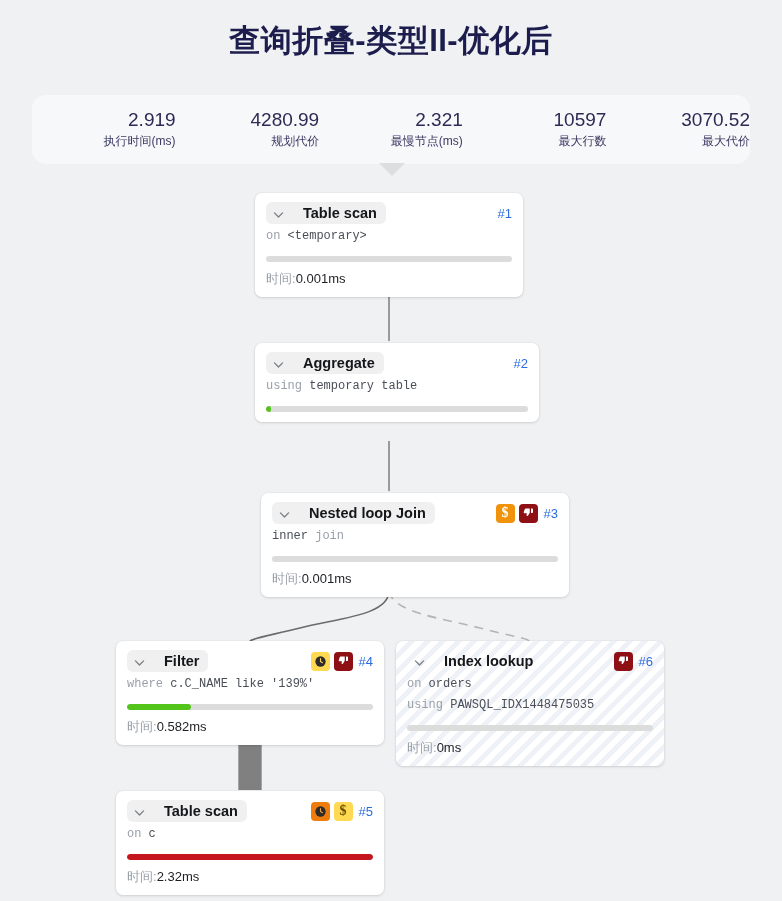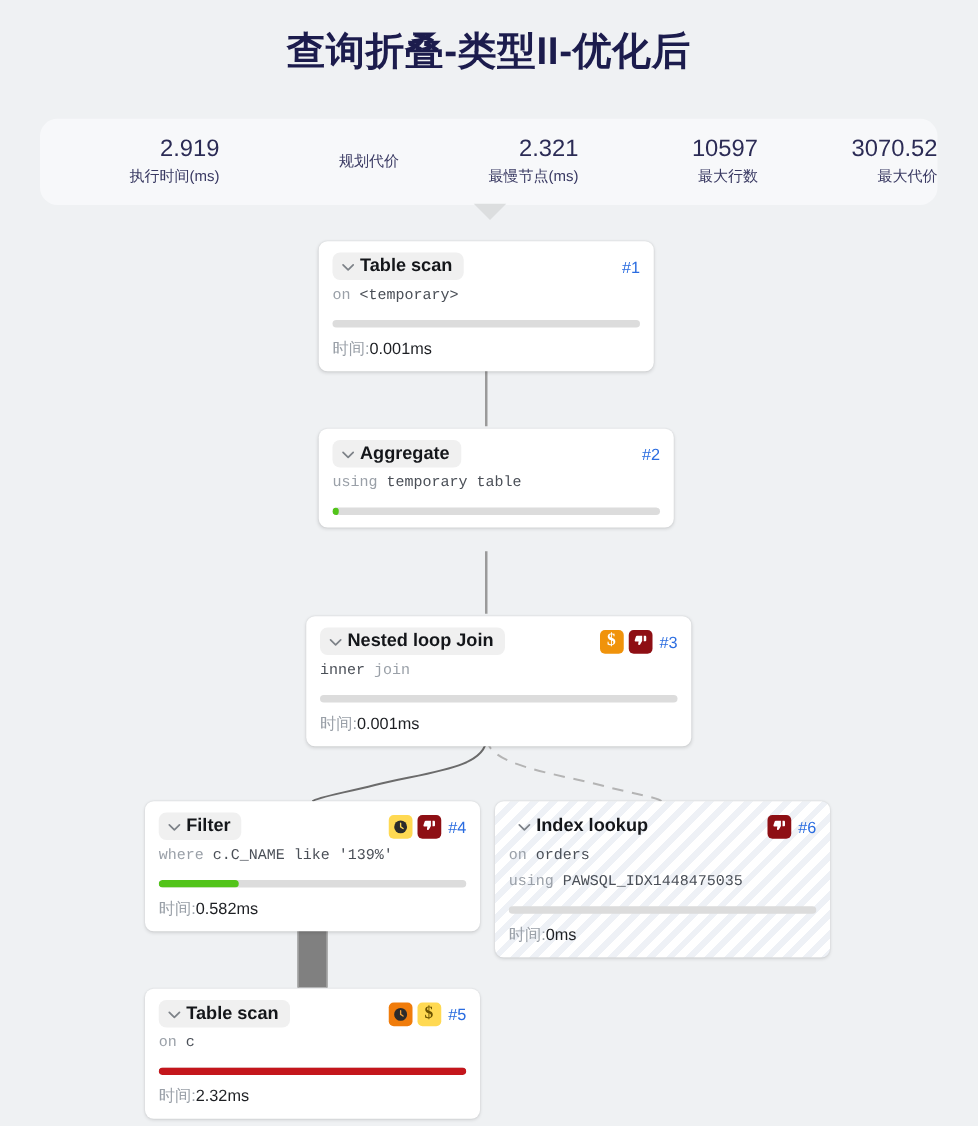--- a/index.html
+++ b/index.html
@@ -111,21 +111,21 @@
   }
   .node-head {
     display: flex;
     align-items: center;
     height: 24px;
     position: relative;
   }
   .title-pill {
     display: inline-flex;
     align-items: center;
-    gap: 3px;
+    gap: 18px;
     background: #f0f0f0;
     border-radius: 6px;
     padding: 3px 9px 3px 6px;
   }
   .node.striped .title-pill {
     background: transparent;
   }
   .chev {
     display: inline-block;
     width: 13px;
@@ -201,20 +201,21 @@
 <body>
 
 <div class="page-title">查询折叠-类型II-优化后</div>
 
 <div class="stats-card">
   <div class="stat-cell">
     <div class="stat-value">2.919</div>
     <div class="stat-label">执行时间(ms)</div>
   </div>
   <div class="stat-cell">
+    <div class="stat-value">4280.99</div>
     <div class="stat-label">规划代价</div>
   </div>
   <div class="stat-cell">
     <div class="stat-value">2.321</div>
     <div class="stat-label">最慢节点(ms)</div>
   </div>
   <div class="stat-cell">
     <div class="stat-value">10597</div>
     <div class="stat-label">最大行数</div>
   </div>
@@ -276,21 +277,21 @@
     </div>
     <div class="detail-line">
       <span class="kw">using</span>
       <span>temporary table</span>
     </div>
     <div class="bar-track">
       <div class="bar-fill" style="width:2%; background:#52c41a;"></div>
     </div>
   </div>
 
-  <div class="node" style="left:245px; top:493px; width:308px;">
+  <div class="node" style="left:261px; top:493px; width:308px;">
     <div class="node-head">
       <span class="title-pill">
         <span class="chev">
           <svg width="13" height="13" viewBox="0 0 16 16">
               <path d="M3 6 L8 11 L13 6" fill="none" stroke="#7d8288" stroke-width="1.7" stroke-linecap="round" stroke-linejoin="round"></path>
             </svg>
         </span>
         <span class="node-title">Nested loop Join</span>
       </span>
       <span class="head-right">

